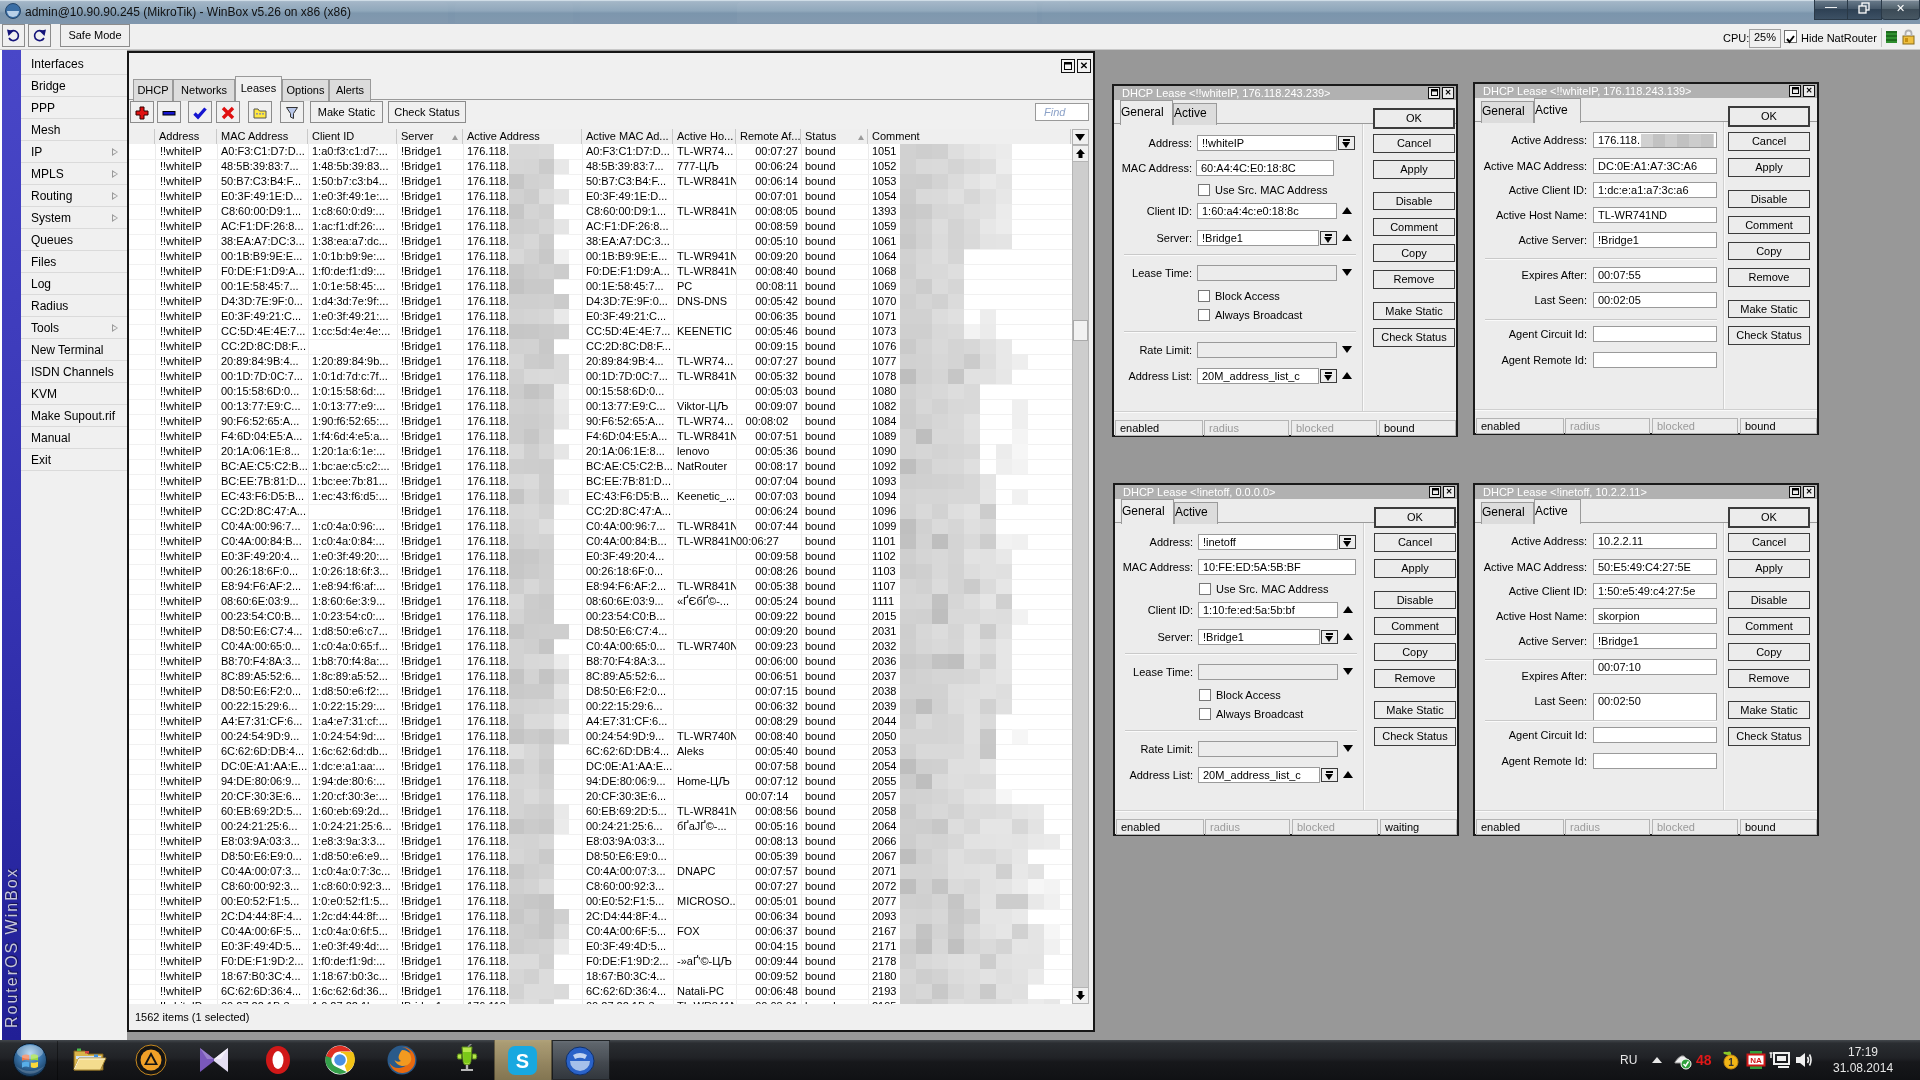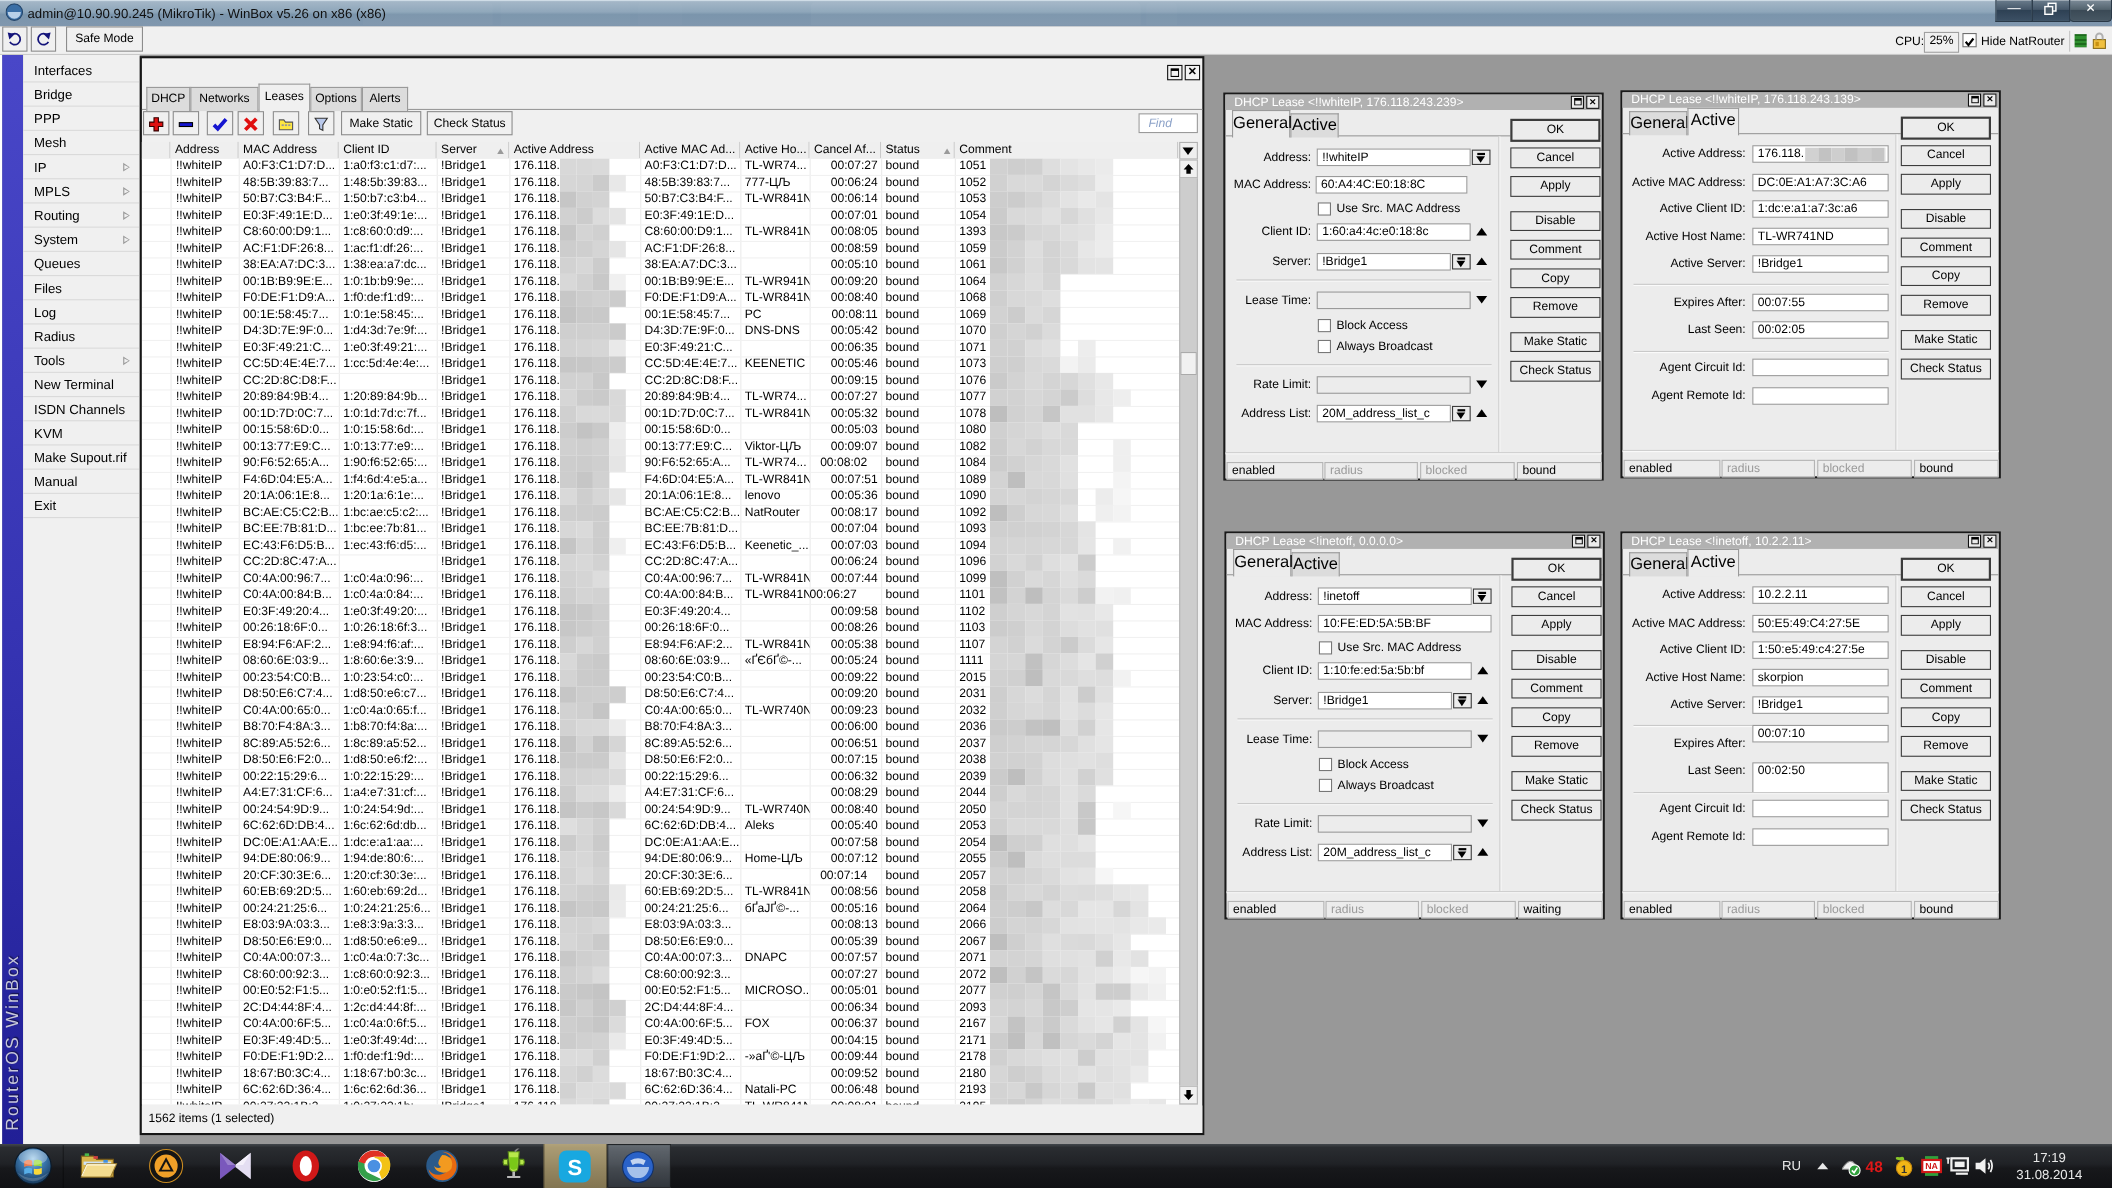--- a/index.html
+++ b/index.html
@@ -39,21 +39,21 @@
 #thead{left:2px;top:79px;width:948px;height:18px;background:#efefef;border-bottom:1px solid #c0c0c0;box-sizing:border-box}
 .hc{position:absolute;top:0;height:15px;border-right:1px solid #c9c9c9;font-size:11px;line-height:15px;padding-left:4px;box-sizing:border-box;white-space:nowrap;overflow:hidden;background:#efefef}
 #tbl{left:2px;top:97px;width:943px;height:856px;background:#fff;overflow:hidden}
 .row{position:absolute;left:0;width:943px;height:15px;line-height:15px;font-size:11px;white-space:nowrap}
 .row span{position:absolute;overflow:hidden;height:15px}
 .gl{position:absolute;top:0;width:1px;height:860px;background:#ebebeb}
 
 .dlg{position:absolute;width:346px;height:353px;background:#ececec;border:2px solid #1a1a1a;box-sizing:border-box}
 .dtitle{position:absolute;left:0;top:0;width:342px;height:14px;background:#b1b1b1;color:#fff;font-size:11px;line-height:14px;padding-left:8px;box-sizing:border-box}
 .dbtn{position:absolute;top:1px;width:12px;height:12px;background:#ececec;border:1px solid #111;box-sizing:border-box;color:#000;text-align:center;font-size:8px;line-height:10px;font-weight:bold}
-.dtab{position:absolute;font-size:15px;text-align:center;border:1px solid #9a9a9a;border-bottom:none;background:#dcdcdc}
+.dtab{position:absolute;font-size:12px;text-align:left;border:1px solid #9a9a9a;border-bottom:none;background:#dcdcdc}
 .dtabsel{background:#ececec;z-index:3}
 .fld{position:absolute;background:#fff;border:1px solid #9a9a9a;box-sizing:border-box;font-size:11px;line-height:14px;padding-left:4px;white-space:nowrap;overflow:hidden}
 .fldd{background:#ececec}
 .lbl{position:absolute;font-size:11px;text-align:right;white-space:nowrap}
 .cb{position:absolute;width:12px;height:12px;background:#fff;border:1px solid #777;box-sizing:border-box}
 .obtn{position:absolute;border:1px solid #3c3c3c;background:#ececec;font-size:11px;text-align:center;box-sizing:border-box}
 .sep{position:absolute;height:1px;background:#c9c9c9;box-shadow:0 1px 0 #fafafa}
 .dstat{position:absolute;height:16px;border:1px solid #b4b4b4;box-sizing:border-box;font-size:11px;line-height:14px;padding-left:4px;background:#ececec}
 .gray{color:#9a9a9a}
 .tri-d{position:absolute;width:0;height:0;border-left:5px solid transparent;border-right:5px solid transparent;border-top:7px solid #000}
@@ -184,21 +184,21 @@
 </div>
 <div id="thead" class="a" style="left:129px;top:129px;width:946px;height:16px;background:#efefef;border-bottom:1px solid #b0b0b0;box-sizing:border-box;position:absolute">
 <div class="hc" style="left:0px;width:26px"></div>
 <div class="hc" style="left:26px;width:62px">Address</div>
 <div class="hc" style="left:88px;width:91px">MAC Address</div>
 <div class="hc" style="left:179px;width:89px">Client ID</div>
 <div class="hc" style="left:268px;width:66px">Server</div>
 <div class="hc" style="left:334px;width:119px">Active Address</div>
 <div class="hc" style="left:453px;width:91px">Active MAC Ad...</div>
 <div class="hc" style="left:544px;width:63px">Active Ho...</div>
-<div class="hc" style="left:607px;width:65px">Cancel Af...</div>
+<div class="hc" style="left:607px;width:65px">Remote Af...</div>
 <div class="hc" style="left:672px;width:67px">Status</div>
 <div class="hc" style="left:739px;width:203px">Comment</div>
 </div>
 <div class="a" style="left:452px;top:135px;width:0;height:0;border-left:3px solid transparent;border-right:3px solid transparent;border-bottom:5px solid #9a9a9a"></div>
 <div class="a" style="left:858px;top:135px;width:0;height:0;border-left:3px solid transparent;border-right:3px solid transparent;border-bottom:5px solid #9a9a9a"></div>
 <div class="a" style="left:1072px;top:129px;width:17px;height:16px;background:#efefef;border:1px solid #b0b0b0;box-sizing:border-box">
     <div class="tri-d" style="left:2px;top:4px"></div>
   </div>
 <div id="tbl" class="a" style="left:129px;top:144px;width:943px;height:860px;background:#fff;overflow:hidden;position:absolute">
 <div class="gl" style="left:26px"></div>

